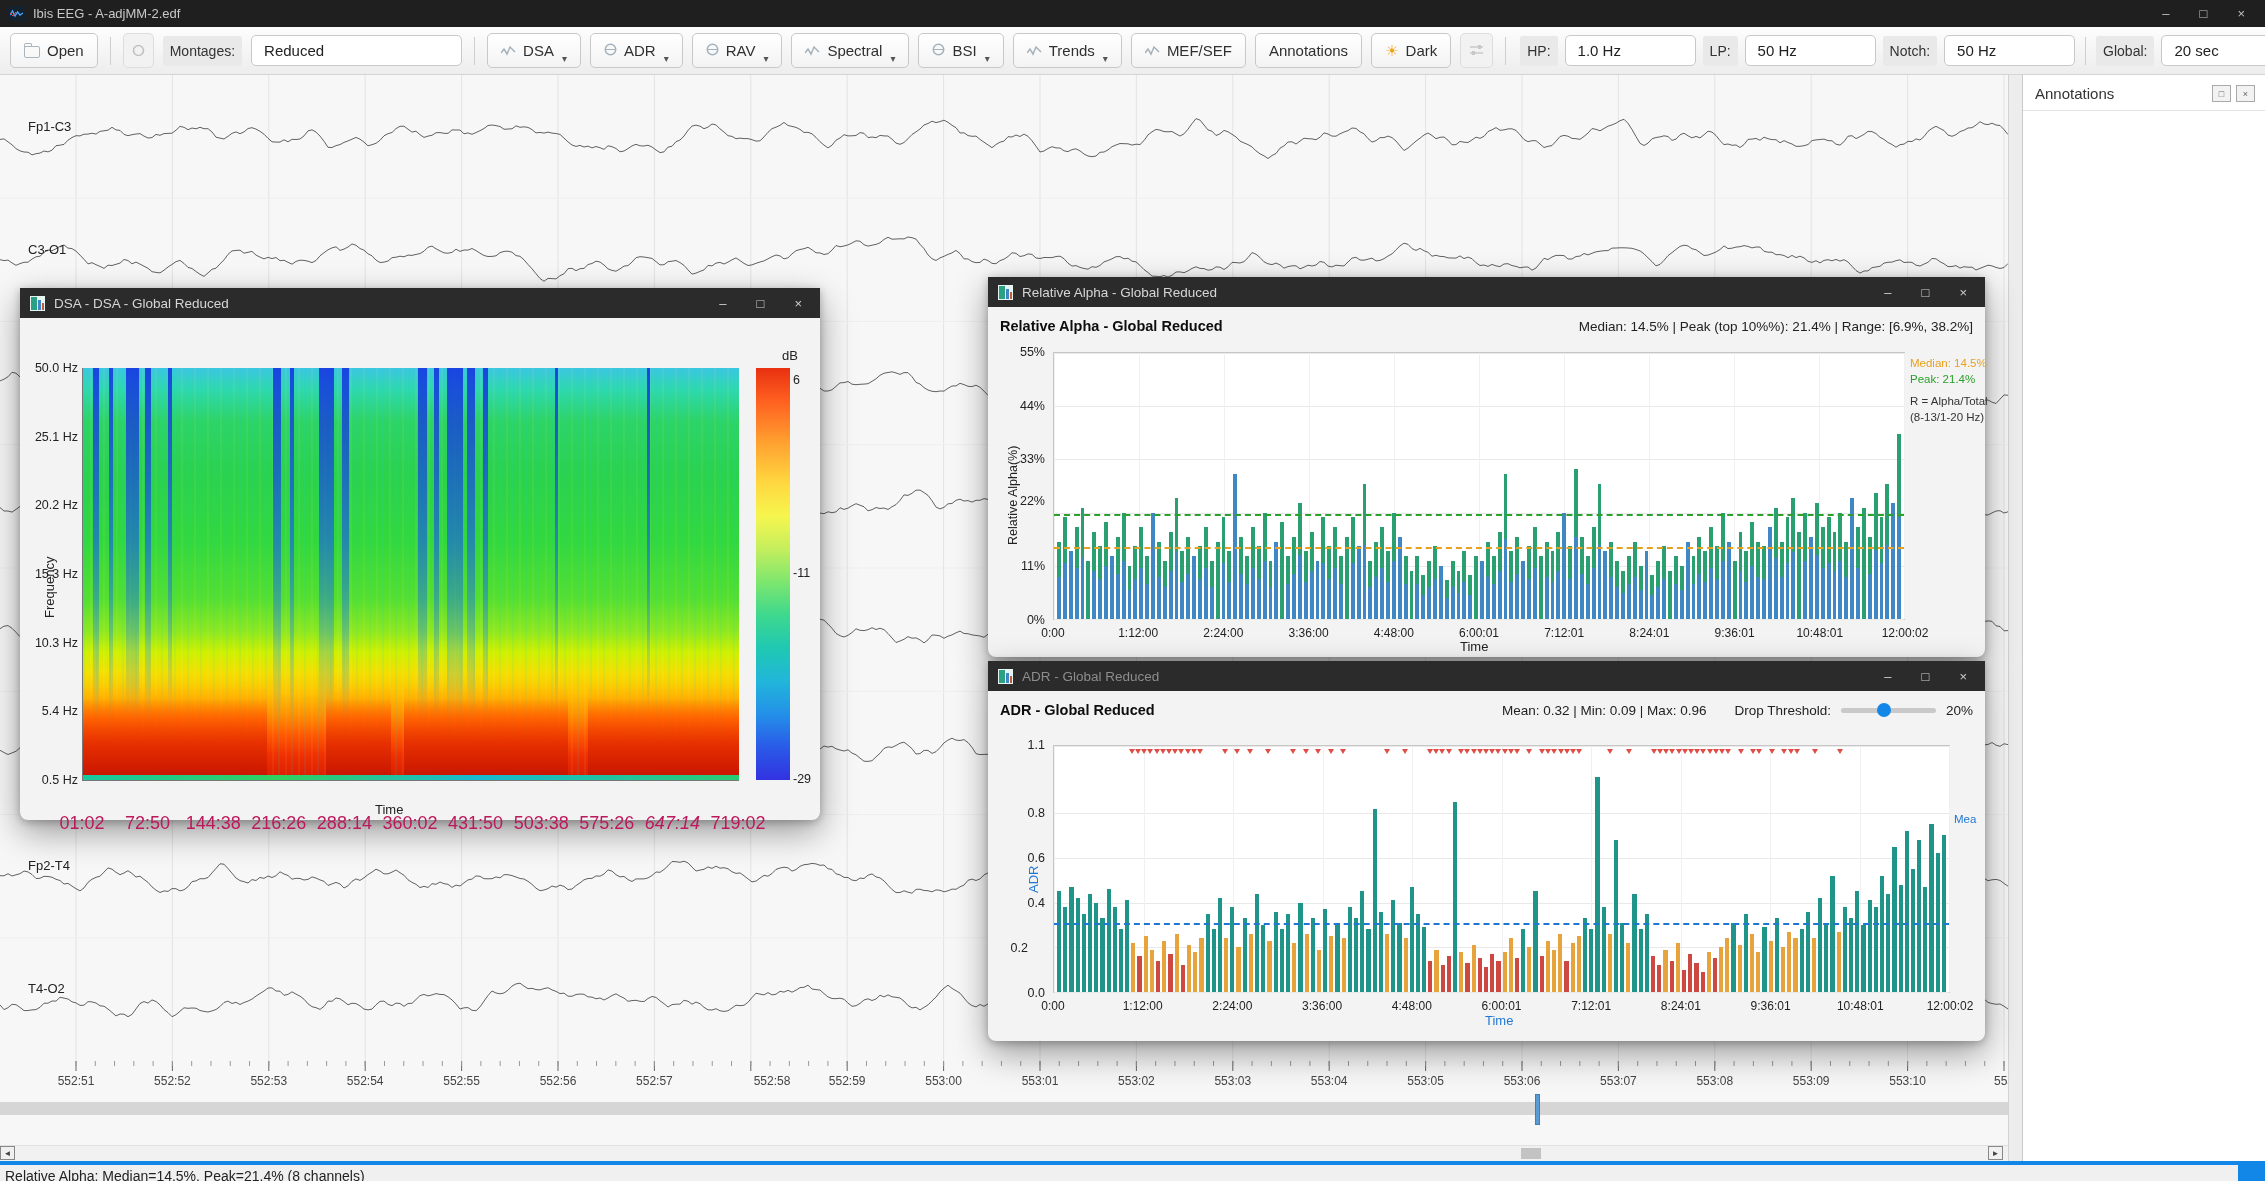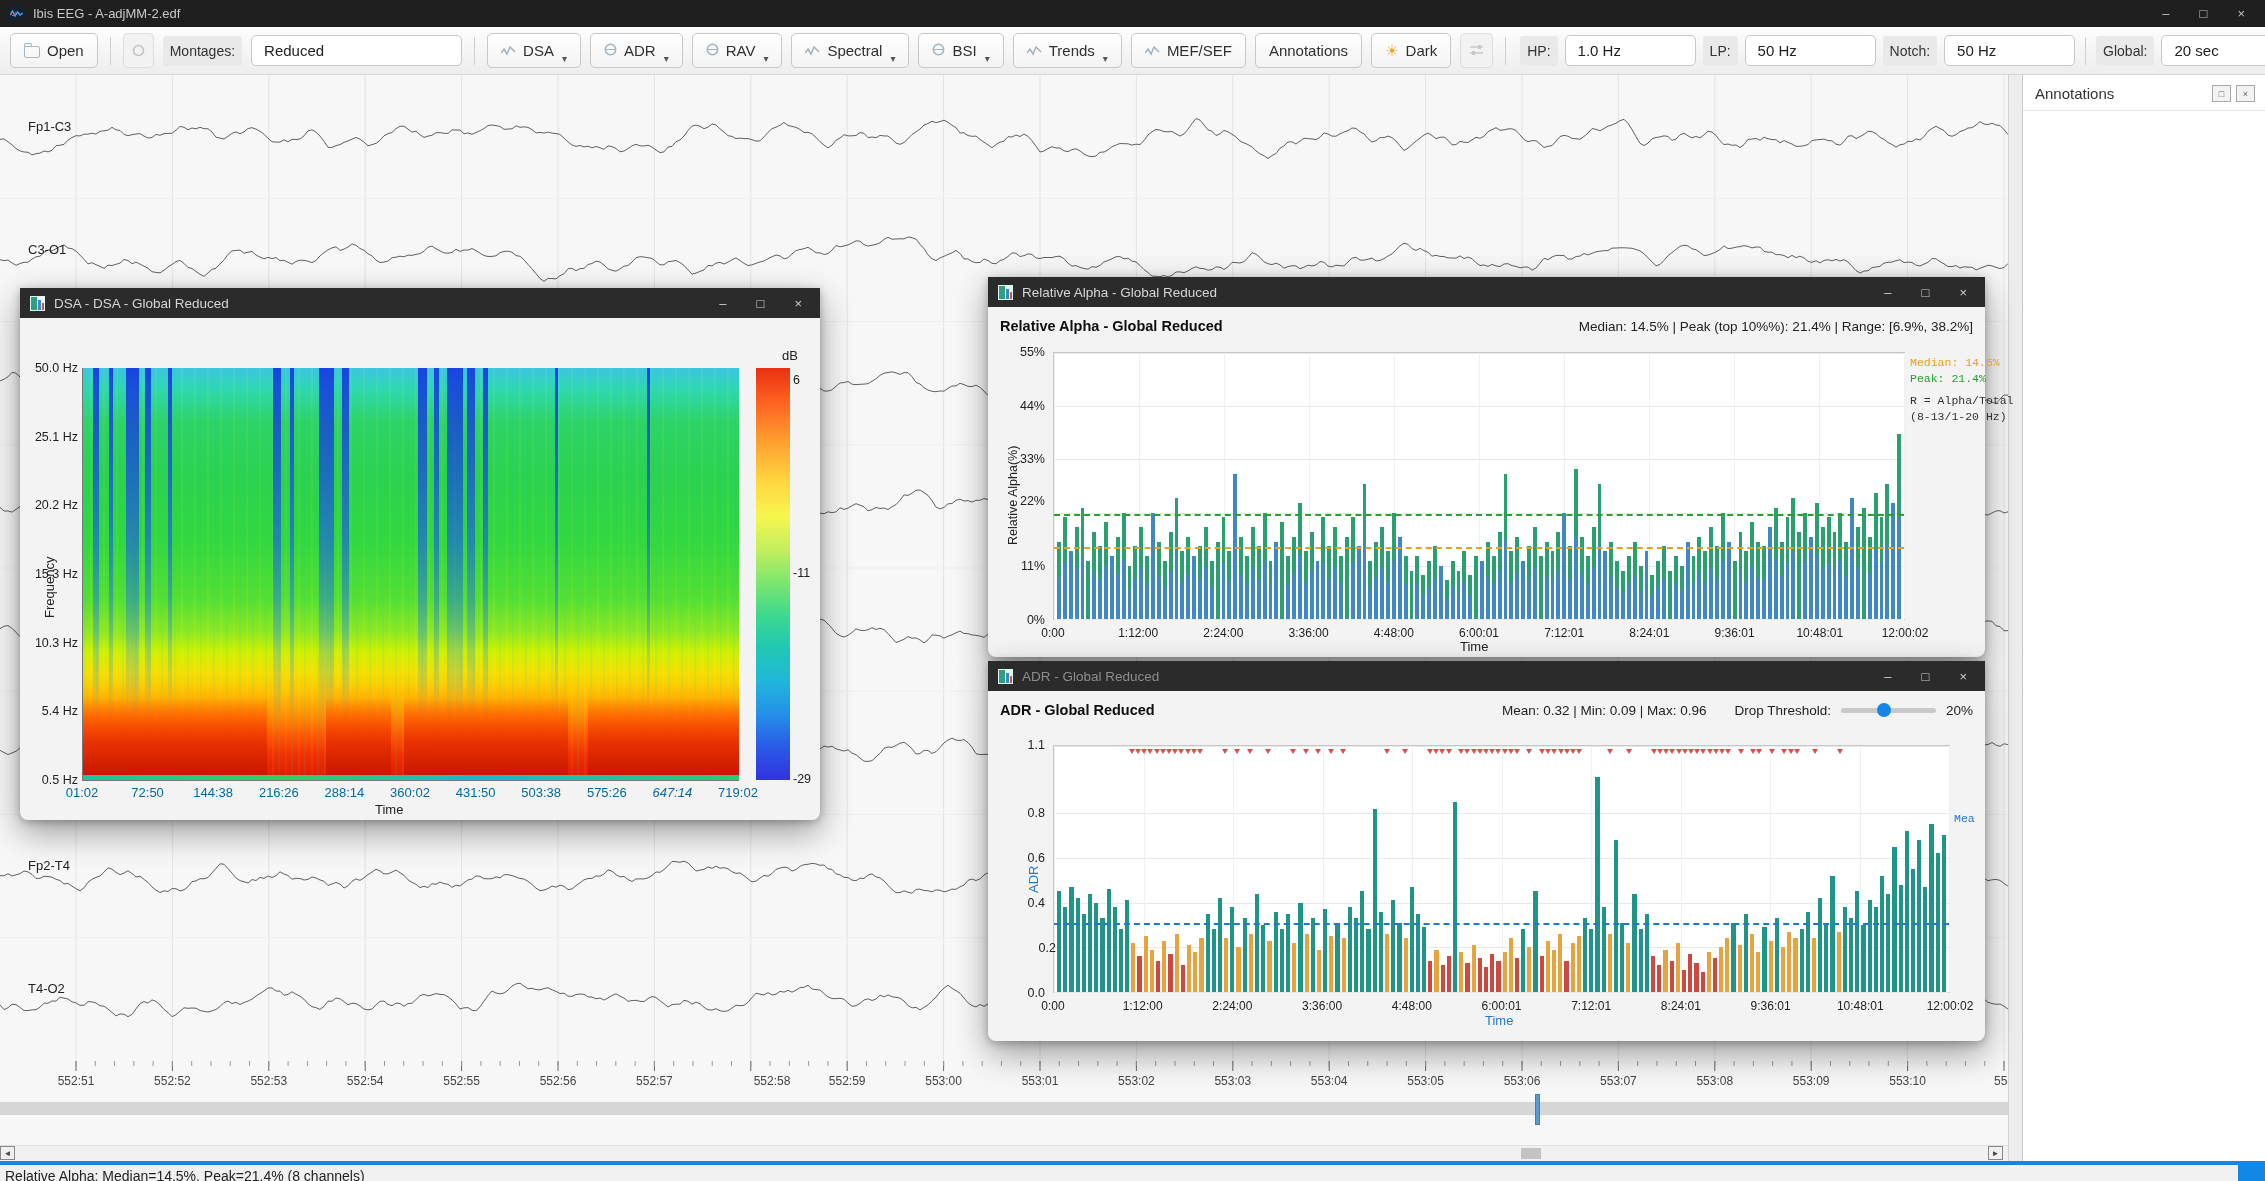--- a/index.html
+++ b/index.html
@@ -72,41 +72,41 @@
   .spect::after{content:"";position:absolute;inset:0;
      background:repeating-linear-gradient(90deg,rgba(0,210,255,0.10) 0 2px,rgba(0,0,0,0) 2px 7px,rgba(255,255,255,0.05) 7px 9px,rgba(0,0,0,0) 9px 13px);}
   .spect-bottom{position:absolute;left:0;bottom:0;width:100%;height:5px;z-index:4;
      background:linear-gradient(90deg,#18c8a0,#30d060 30%,#18b8d0 60%,#28cc70);}
   .stripe{position:absolute;top:0;height:100%;z-index:2;
      background:linear-gradient(to bottom,rgba(18,40,225,0.82) 0%,rgba(25,85,240,0.6) 42%,rgba(35,135,240,0.28) 68%,rgba(40,160,210,0) 87%);}
   .hotband{position:absolute;bottom:0;height:23%;z-index:3;
      background:linear-gradient(to top,#c51200 0%,#e63000 38%,rgba(255,90,0,0.8) 65%,rgba(255,165,0,0.35) 86%,rgba(255,200,0,0) 100%);}
   .dsa-ylab,.cb-tick{position:absolute;font-size:12.5px;color:#222;white-space:nowrap;}
   .dsa-ylab{right:744px;transform:translateY(-50%);}
-  .dsa-xlab{position:absolute;top:497px;font-size:13px;color:#0369a1;transform:translateX(-50%);white-space:nowrap;}
+  .dsa-xlab{position:absolute;top:525px;font-size:18px;color:#be185d;transform:translateX(-50%);white-space:nowrap;}
   .axis-name{position:absolute;font-size:13px;color:#222;}
   .rot{transform:rotate(-90deg);transform-origin:left top;}
   .colorbar{position:absolute;left:736px;top:80px;width:34px;height:412px;
      background:linear-gradient(to bottom,#e83010 0%,#ff6020 8%,#ffa030 18%,#ffd840 28%,#f6f64e 36%,#c4ee5e 44%,
        #7de66e 52%,#3ed88e 60%,#20c8b2 68%,#21b6da 76%,#2490e8 84%,#2a5ae8 92%,#3232e0 100%);}
   
   #alpha-win{left:988px;top:277px;width:997px;height:380px;}
   #adr-win{left:988px;top:661px;width:997px;height:380px;}
   .plot{position:absolute;background:#fff;border:1px solid #c6c6c6;box-sizing:border-box;}
   #alpha-plot{left:65px;top:75px;width:852px;height:268px;}
   #adr-plot{left:65px;top:84px;width:897px;height:248px;}
   .ygrid{position:absolute;left:0;width:100%;height:1px;background:#e9e9e9;}
   .xgrid{position:absolute;top:0;width:1px;height:100%;background:#f0f0f0;}
   .ylab{position:absolute;font-size:12.5px;color:#222;transform:translateY(-50%);text-align:right;width:40px;}
   .xlab{position:absolute;font-size:12px;color:#222;transform:translateX(-50%);white-space:nowrap;}
   .bars{position:absolute;left:3px;right:2px;bottom:0;top:0;display:flex;align-items:flex-end;gap:2px;}
   .abar{flex:1;background:linear-gradient(to top,#3f87c5 0%,#3f87c5 55%,#2aa070 55%,#2aa070 100%);}
   .dbar{flex:1;}
   .dash{position:absolute;left:0;width:100%;border-top:2px dashed;}
-  .legend{position:absolute;font-size:11.5px;line-height:16px;white-space:nowrap;font-family:Liberation Mono, monospace;}
+  .legend{position:absolute;font-size:11.5px;line-height:16px;white-space:nowrap;}
   .tri{position:absolute;top:3px;width:0;height:0;border-left:3.5px solid transparent;
        border-right:3.5px solid transparent;border-top:5px solid #e04c46;transform:translateX(-50%);}
   .slider-track{height:5px;background:#c9c9c9;border-radius:3px;position:relative;}
   .slider-thumb-round{position:absolute;top:-5px;width:14px;height:14px;border-radius:50%;background:#1287e8;}
   .slider-thumb-sq{position:absolute;top:-5px;width:10px;height:15px;background:#1287e8;}
   
   .statusbar{position:absolute;left:0;top:1161px;width:2265px;height:20px;background:#f0f0f0;
        border-top:4px solid #1287e8;border-bottom:3px solid #1287e8;box-sizing:content-box;}
   .statusbar .stxt{position:absolute;left:5px;top:3px;font-size:14px;color:#222;}
   .status-thumb{position:absolute;left:2238px;top:1161px;width:27px;height:27px;background:#1287e8;}
@@ -994,21 +994,21 @@
           <div class="tri" style="left: 85.0694%;"></div>
           <div class="tri" style="left: 87.8472%;"></div>
         </div>
       <div class="dash" style="border-color:#1f77d4;bottom:27.3%;"></div>
     </div>
     <div id="adr-ylabs">
         <span class="ylab" style="left: 17px; top: 84px;">1.1</span>
         <span class="ylab" style="left: 17px; top: 151.636px;">0.8</span>
         <span class="ylab" style="left: 17px; top: 196.727px;">0.6</span>
         <span class="ylab" style="left: 17px; top: 241.818px;">0.4</span>
-        <span class="ylab" style="left: 28px; top: 286.909px;">0.2</span>
+        <span class="ylab" style="left: 0; top: 286.909px;">0.2</span>
         <span class="ylab" style="left: 17px; top: 332px;">0.0</span>
       </div>
     <div class="axis-name rot" style="left:38px;top:232px;color:#1f77d4;">ADR</div>
     <div id="adr-xlabs">
         <span class="xlab" style="left: 65px; top: 338px;">0:00</span>
         <span class="xlab" style="left: 154.7px; top: 338px;">1:12:00</span>
         <span class="xlab" style="left: 244.4px; top: 338px;">2:24:00</span>
         <span class="xlab" style="left: 334.1px; top: 338px;">3:36:00</span>
         <span class="xlab" style="left: 423.8px; top: 338px;">4:48:00</span>
         <span class="xlab" style="left: 513.5px; top: 338px;">6:00:01</span>

